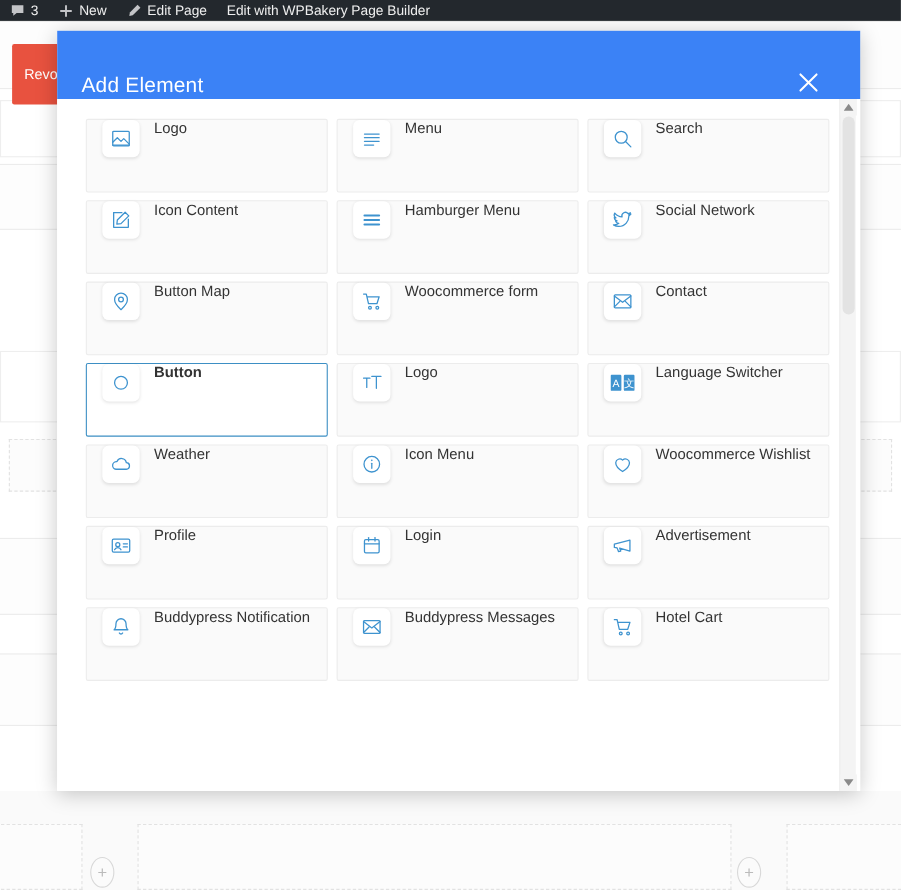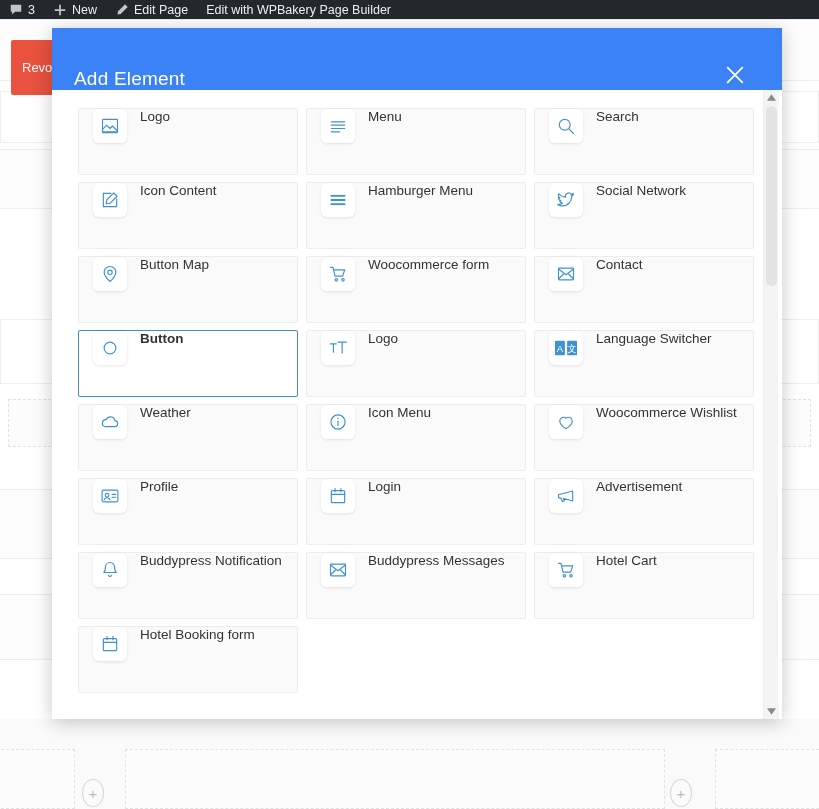--- a/index.html
+++ b/index.html
@@ -367,31 +367,20 @@
           </div>
           <div class="card">
             <div class="icon-tile">
               <svg width="20" height="20" viewBox="0 0 24 24" fill="none" stroke="#3e93cf" stroke-width="1.4" stroke-linecap="round" stroke-linejoin="round">
                 <path d="M3 4h3l2.4 10.5h9.2L20 7H7"></path>
                 <circle cx="10" cy="19" r="1.5"></circle>
                 <circle cx="18" cy="19" r="1.5"></circle>
               </svg>
             </div>
             <div class="card-label">Hotel Cart</div>
-          </div>
-          <div class="card">
-            <div class="icon-tile">
-              <svg width="20" height="20" viewBox="0 0 24 24" fill="none" stroke="#3e93cf" stroke-width="1.4" stroke-linecap="round" stroke-linejoin="round">
-                <rect x="4" y="5.5" width="16" height="14.5" rx="1.5"></rect>
-                <line x1="4" y1="10" x2="20" y2="10"></line>
-                <line x1="8.5" y1="3.2" x2="8.5" y2="7"></line>
-                <line x1="15.5" y1="3.2" x2="15.5" y2="7"></line>
-              </svg>
-            </div>
-            <div class="card-label">Hotel Booking form</div>
           </div>
         </div>
 
       <div class="scrollbar">
         <div class="sb-arrow sb-up">
           <svg width="9" height="7" viewBox="0 0 10 7">
               <path d="M5 0 L10 7 L0 7 Z" fill="#8a8a8a"></path>
             </svg>
         </div>
         <div class="sb-thumb"></div>

